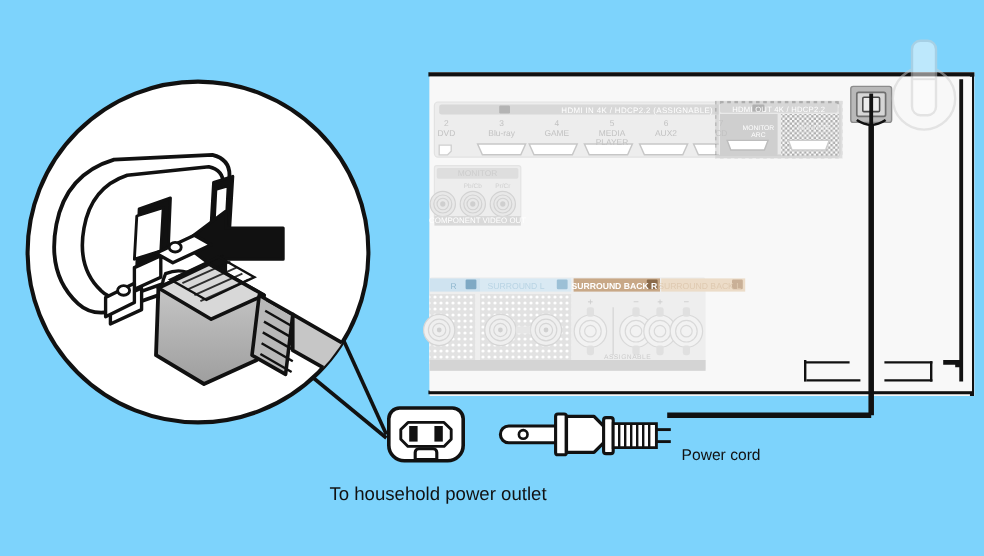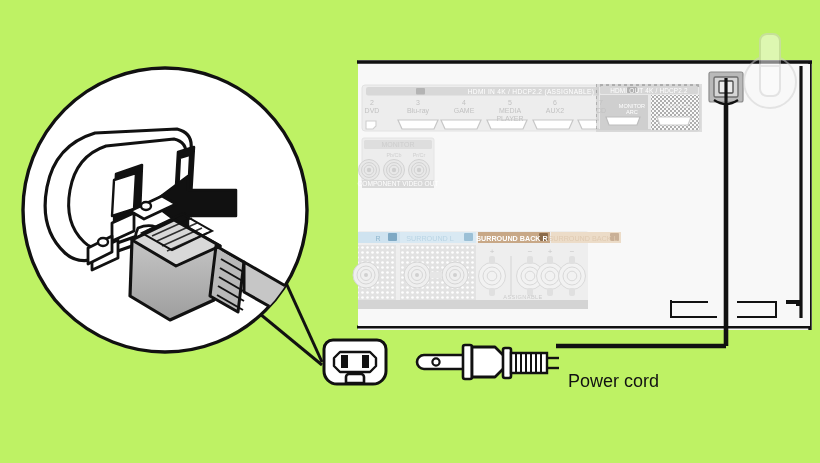--- a/index.html
+++ b/index.html
@@ -1,29 +1,29 @@
 <!DOCTYPE html>
 <html><head>
 <meta charset="utf-8">
 <style>
   html,body{margin:0;padding:0;background:#f7f7f7;}
   body{
     width:820px;height:463px;overflow:hidden;position:relative;
     font-family:"Liberation Sans","DejaVu Sans",sans-serif;
     color:#111;
   }
-  #stage{position:absolute;inset:0;width:820px;height:463px;background:#bef264;}
+  #stage{position:absolute;inset:0;width:820px;height:463px;background:#7dd3fc;}
   svg.layer{position:absolute;left:0;top:0;width:820px;height:463px;}
   .cap{
     position:absolute;text-align:center;line-height:1.22;
     font-size:15.5px;color:#111;white-space:nowrap;
   }
   #outlet-caption{left:160px;top:404px;width:410px;}
   #cord-caption{
-    position:absolute;left:568px;top:371px;font-size:18px;
+    position:absolute;left:568px;top:371px;font-size:13px;
     color:#111;white-space:nowrap;
   }
   .cap-line{display:block;}
 </style>
 </head>
 <body>
 
 <div id="stage">
 
   <svg class="layer" viewBox="0 0 820 463">
@@ -380,17 +380,18 @@
       <text x="492" y="254">+</text>
       <text x="530" y="254">−</text>
       <text x="550" y="254">+</text>
       <text x="572" y="254">−</text>
     </g>
 
     <text x="523" y="299" font-size="5.6" fill="#cccccc" text-anchor="middle" letter-spacing="0.4">ASSIGNABLE</text>
   </svg>
 
   <div class="cap" id="outlet-caption">
+    <span class="cap-line">To household power outlet</span>
   </div>
 
   <div id="cord-caption">Power cord</div>
 
 </div>
 
 </body></html>

